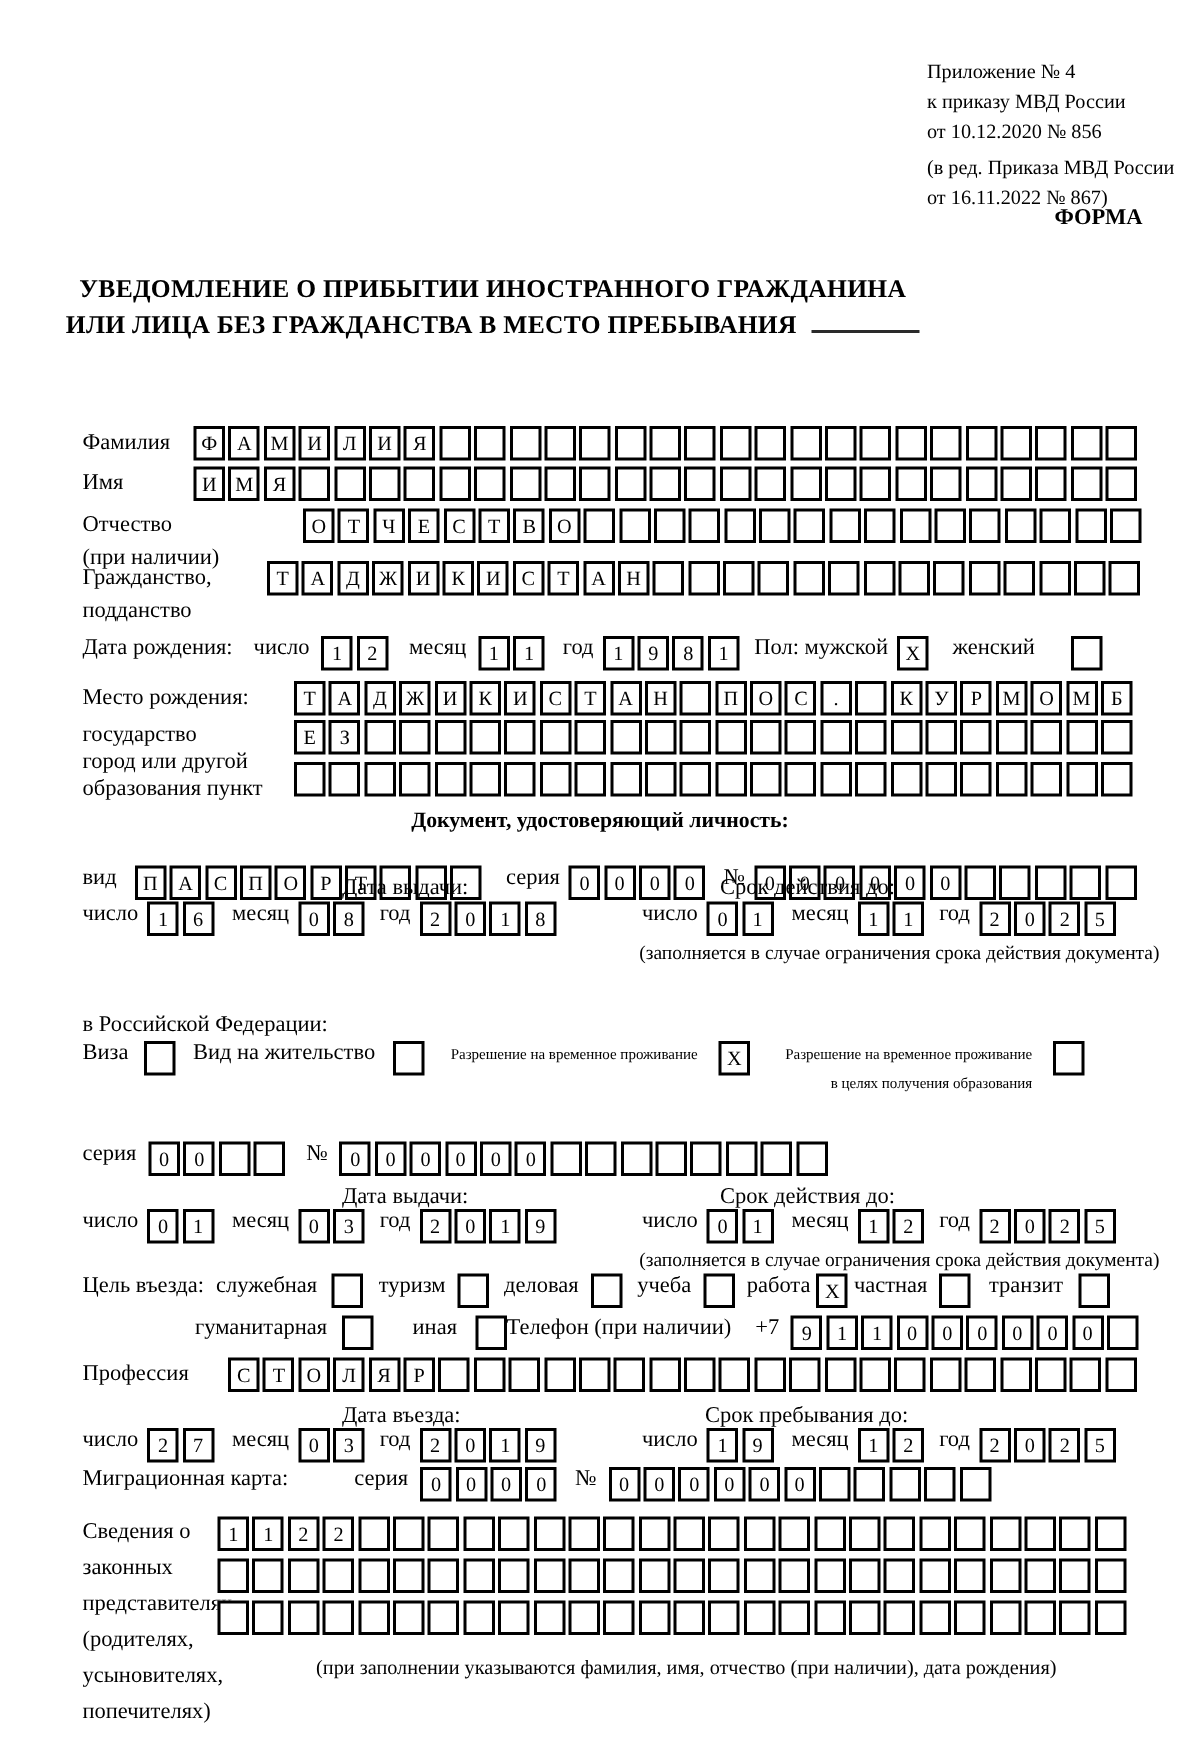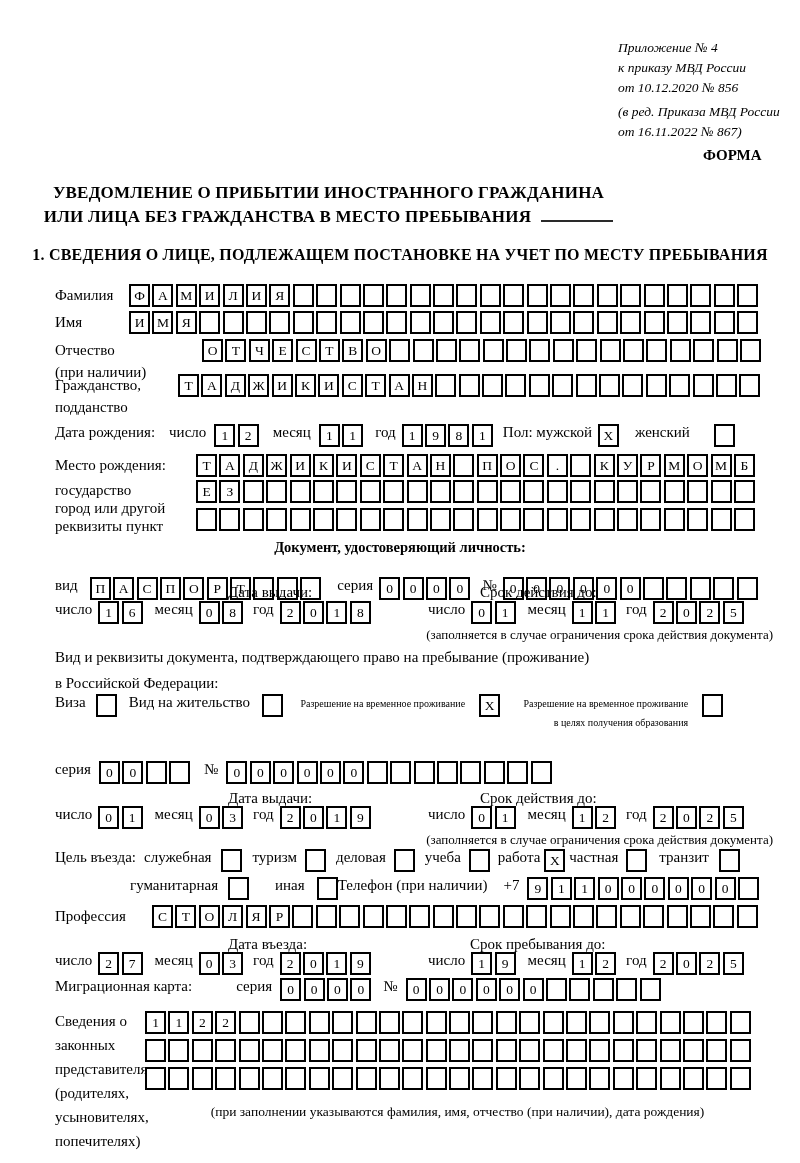--- a/index.html
+++ b/index.html
@@ -11,46 +11,45 @@
   .b{font-weight:bold;}
   .lbl{font-size:15px;white-space:nowrap;}
   .row{display:flex;align-items:flex-start;}
   .cells{display:flex;gap:2.4px;flex:none;}
   .cell{
     box-sizing:border-box;flex:none;width:21px;height:23px;border:2px solid #000;
     display:flex;align-items:center;justify-content:center;
     font-size:13.5px;line-height:1;background:#fff;
   }
   .center{text-align:center;}
-  .hdr{font-size:13.5px;line-height:20px;font-style:italic;}
+  .hdr{font-size:13.5px;line-height:20px;}
   .title{font-size:17px;font-weight:bold;line-height:24px;text-align:center;letter-spacing:.2px;}
   .uline{display:inline-block;width:72px;height:13px;border-bottom:2.5px solid #2a2a2a;margin-left:10px;}
   .optlbl{font-size:10px;text-align:right;line-height:19px;}
   .note{font-size:13px;}
 </style>
 </head>
 <body>
 
 <div class="page">
 
   <div class="abs hdr" style="left:618px;top:38px;width:180px;">
     <div>Приложение № 4</div>
     <div>к приказу МВД России</div>
     <div>от 10.12.2020 № 856</div>
     <div style="margin-top:4px;">(в ред. Приказа МВД России</div>
     <div>от 16.11.2022 № 867)</div>
   </div>
-  <div class="abs b" style="left:703px;top:147px;font-size:15px;">ФОРМА</div>
+  <div class="abs b" style="left:703px;top:137px;font-size:15px;">ФОРМА</div>
 
   <div class="abs title" style="left:0;top:181px;width:657px;">
     <div>УВЕДОМЛЕНИЕ О ПРИБЫТИИ ИНОСТРАННОГО ГРАЖДАНИНА</div>
     <div><span>ИЛИ ЛИЦА БЕЗ ГРАЖДАНСТВА В МЕСТО ПРЕБЫВАНИЯ</span><span class="uline"></span></div>
   </div>
 
-  <div class="abs b center" style="left:0;top:246px;width:800px;font-size:16px;letter-spacing:.2px;">1. СВЕДЕНИЯ О ЛИЦЕ, ПОДЛЕЖАЩЕМ ПОСТАНОВКЕ НА УЧЕТ ПО МЕСТУ ПРЕБЫВАНИЯ</div>
 
   <div class="abs lbl" style="left:55px;top:287px;">Фамилия</div>
   <div class="abs cells" style="left:129px;top:284px;">
       <div class="cell">Ф</div>
       <div class="cell">А</div>
       <div class="cell">М</div>
       <div class="cell">И</div>
       <div class="cell">Л</div>
       <div class="cell">И</div>
       <div class="cell">Я</div>
@@ -191,21 +190,21 @@
       </div>
     <span class="lbl" style="margin-left:16px;">женский</span>
     <div class="cells" style="margin-left:24px;">
         <div class="cell"></div>
       </div>
   </div>
 
   <div class="abs lbl" style="left:55px;top:457px;">Место рождения:</div>
   <div class="abs lbl" style="left:55px;top:482px;">государство</div>
   <div class="abs lbl" style="left:55px;top:500px;">город или другой</div>
-  <div class="abs lbl" style="left:55px;top:518px;">реквизиты пункт</div>
+  <div class="abs lbl" style="left:55px;top:518px;">образования пункт</div>
   <div class="abs cells" style="left:196px;top:454px;">
       <div class="cell">Т</div>
       <div class="cell">А</div>
       <div class="cell">Д</div>
       <div class="cell">Ж</div>
       <div class="cell">И</div>
       <div class="cell">К</div>
       <div class="cell">И</div>
       <div class="cell">С</div>
       <div class="cell">Т</div>
@@ -353,21 +352,20 @@
     <span class="lbl" style="margin-left:10px;">год</span>
     <div class="cells" style="margin-left:6px;">
         <div class="cell">2</div>
         <div class="cell">0</div>
         <div class="cell">2</div>
         <div class="cell">5</div>
       </div>
   </div>
   <div class="abs note" style="left:55px;top:627px;width:718px;text-align:right;">(заполняется в случае ограничения срока действия документа)</div>
 
-  <div class="abs lbl" style="left:55px;top:649px;">Вид и реквизиты документа, подтверждающего право на пребывание (проживание)</div>
   <div class="abs lbl" style="left:55px;top:675px;">в Российской Федерации:</div>
 
   <div class="abs row" style="left:55px;top:694px;">
     <span class="lbl">Виза</span>
     <div class="cells" style="margin-left:10px;">
         <div class="cell"></div>
       </div>
     <span class="lbl" style="margin-left:12px;">Вид на жительство</span>
     <div class="cells" style="margin-left:12px;">
         <div class="cell"></div>

